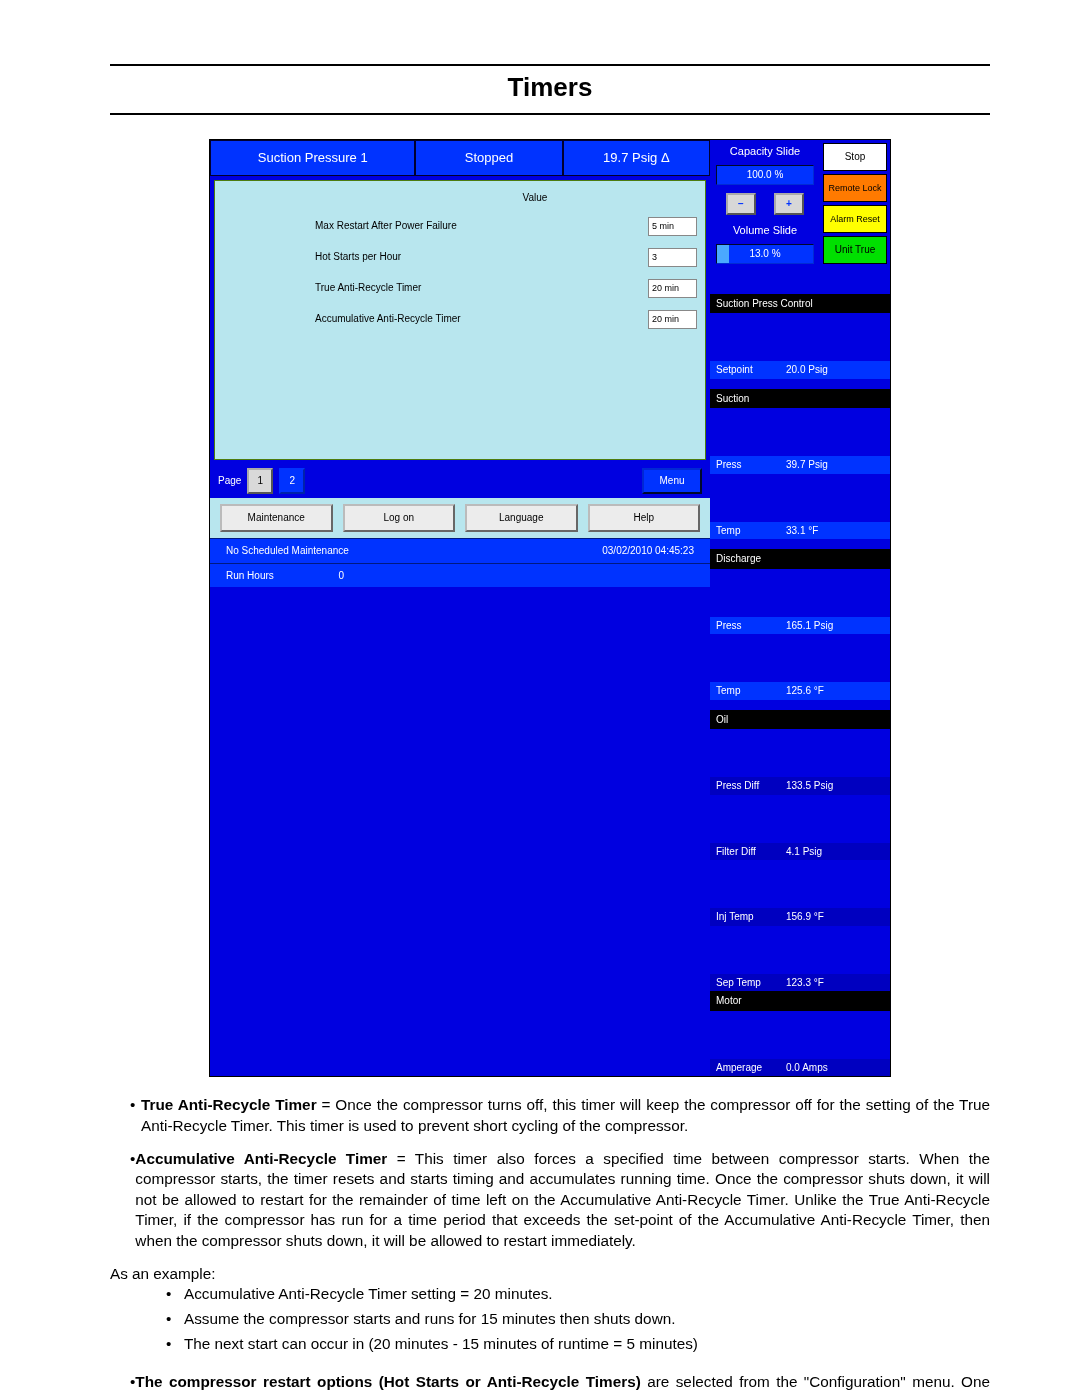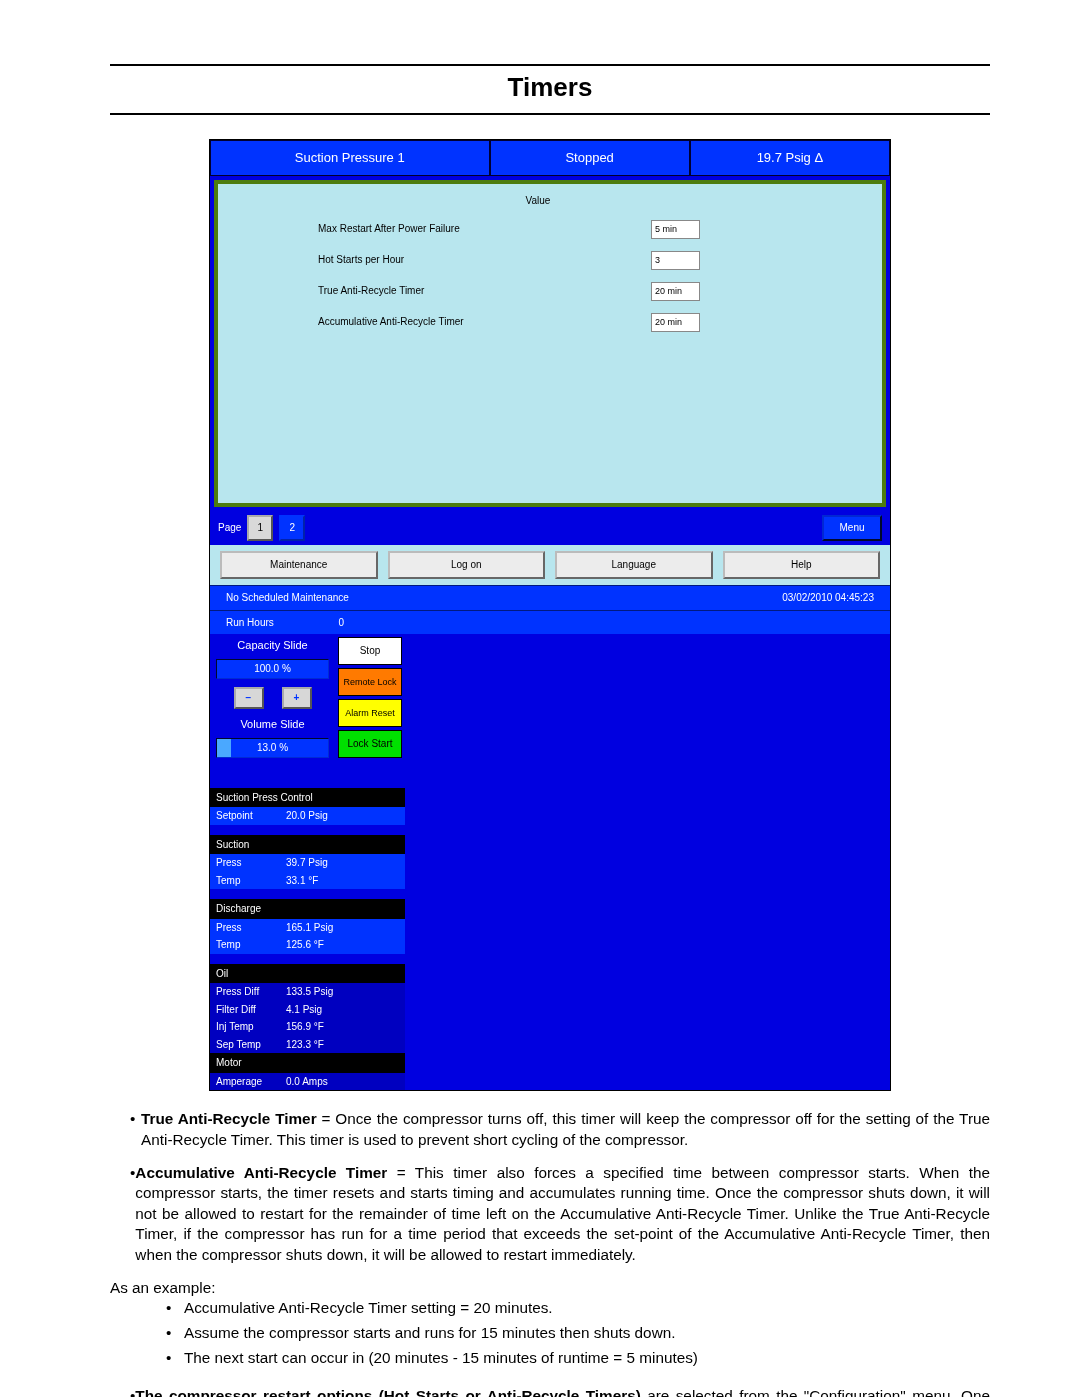--- a/index.html
+++ b/index.html
@@ -44,30 +44,30 @@
   .blue-md  { background: #0033ff; }
   .red-bg   { background: #ffffff; color:#000; }
   .orange-bg{ background: #ff7a00; color:#000; }
   .yellow-bg{ background: #ffff00; color:#000; }
   .green-bg { background: #00e000; color:#000; }
 
   
   .topbar .cell { height: 36px; display:flex; align-items:center; justify-content:center; font-size:13px; }
 
   
-  .main-area { display:flex;flex-direction:column; }
+  .main-area { display:flex; }
   .left-col  { flex: 1 1 auto; }
   .right-col { width: 195px; }
 
   
   .settings {
     background:#b8e6ee;
-    border:4px solid #4d7c0f;
+    border:1px solid #4d7c0f;
     padding: 10px 8px 6px 8px;
-    height: 327px;
+    height: 280px;
     box-sizing: border-box;
   }
   .val-hdr { text-align:center; font-size:10px; color:#000; margin-left: 290px; width:44px; }
   .setting-row { display:flex; align-items:center; margin-top:12px;gap:48px; }
   .setting-label { width: 285px; padding-left: 92px; font-size:10px; color:#000; }
   .setting-input {
     width: 44px; height:17px; background:#fff; border:1px solid #888;
     font-size:9px; color:#000; display:flex; align-items:center; padding-left:3px;
   }
 
@@ -105,21 +105,21 @@
     position:relative; text-align:center; font-size:10px; color:#fff; line-height:18px;
   }
   .slider-box.low .fill { position:absolute; left:0; top:0; bottom:0; width:13%; background:#4aa8ff; }
   .slider-text { position:relative; z-index:2; }
   .minus-plus { display:flex; justify-content:center; gap:18px; padding:6px 0 8px 0;}
   .mp-btn { width:26px; height:18px; background:#d7d7d7; border:2px outset #aaa;
             display:flex; align-items:center; justify-content:center; font-weight:bold; color:#0033ff; }
   .side-btn  { height:26px; display:flex; align-items:center; justify-content:center; font-size:10px; border:1px solid #000; }
 
   .info-sec-hdr { background:#000; color:#fff; padding:3px 6px; font-size:10px; }
-  .info-row { display:flex; padding:2px 6px; font-size:10px; }
+  .info-row { display:flex; padding:2px 6px; font-size:10px;margin-top:48px; }
   .info-row .k { width:70px; }
   .info-row .v { flex:1; }
   .info-blue { background:#0033ff; color:#fff; }
   .info-dk   { background:#0000c0; color:#fff; }
 
   
   .rc-top { display:flex; }
   .rc-top-left { flex:1; }
   .rc-top-right { width:64px; display:flex; flex-direction:column; gap:3px; padding:3px; background:#0000e0; }
 
@@ -213,21 +213,21 @@
             <div class="r-header" style="padding-top:0">Volume Slide</div>
             <div class="slider-box low">
               <div class="fill"></div><span class="slider-text">13.0 %</span>
             </div>
             <div style="height:28px"></div>
           </div>
           <div class="rc-top-right">
             <div class="side-btn red-bg">Stop</div>
             <div class="side-btn orange-bg" style="font-size:9px">Remote Lock</div>
             <div class="side-btn yellow-bg" style="font-size:9px">Alarm Reset</div>
-            <div class="side-btn green-bg">Lock Start</div>
+            <div class="side-btn green-bg">Unit True</div>
           </div>
         </div>
 
         <div class="info-sec-hdr">Suction Press Control</div>
         <div class="info-row info-blue">
           <div class="k">Setpoint</div>
           <div class="v">20.0 Psig</div>
         </div>
 
         <div style="height:10px"></div>

